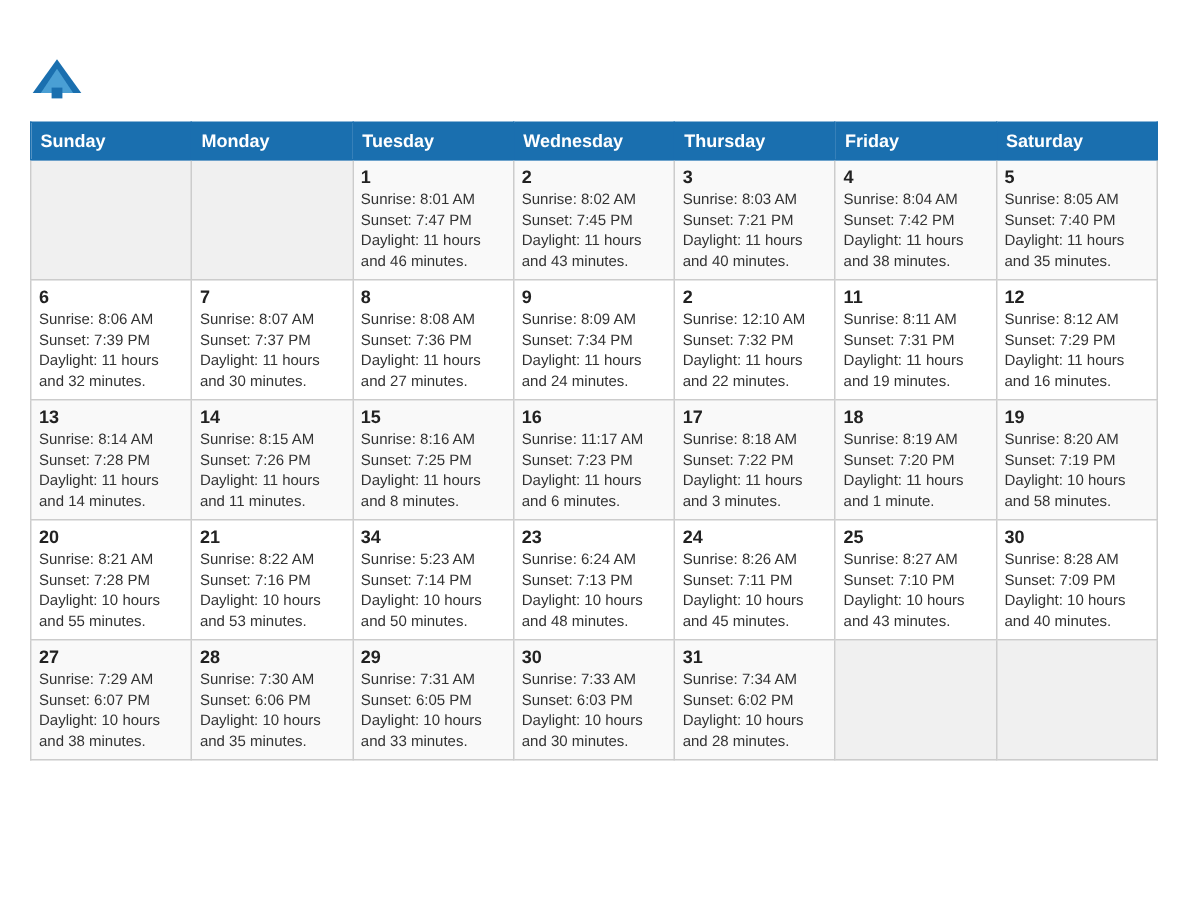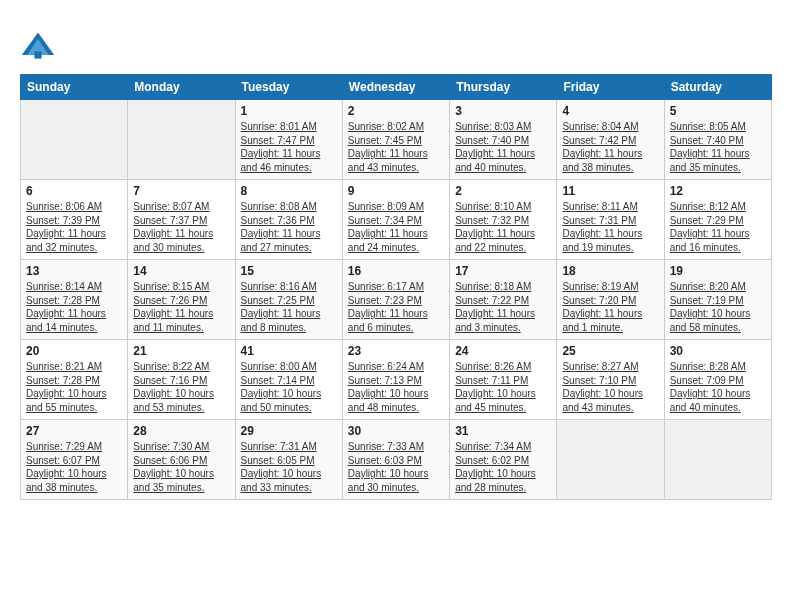--- a/index.html
+++ b/index.html
@@ -5,21 +5,22 @@
     * { box-sizing: border-box; margin: 0; padding: 0; }
     body {
       font-family: Arial, sans-serif;
       background: #fff;
       width: 792px;
       height: 612px;
       overflow: hidden;
     }
     .page {
       width: 792px;
-      padding: 28px 20px 10px 20px;
+      padding: 3px 20px 10px 20px;
+      margin-top: 32px;
     }
     .header {
       display: flex;
       justify-content: space-between;
       align-items: flex-start;
       margin-bottom: 10px;
     }
     .logo {
       display: flex;
       align-items: center;
@@ -91,21 +92,20 @@
     .day-num {
       font-weight: bold;
       font-size: 12px;
       display: block;
       margin-bottom: 2px;
     }
     .cell-content {
       font-size: 10px;
       line-height: 1.35;
       color: #333;
-      text-decoration: underline;
     }
     .empty {
       background: #f0f0f0 !important;
     }
   </style>
 </head>
 <body>
 
 <div class="page">
   <div class="header">
@@ -150,21 +150,21 @@
           </td>
           <td>
             <span class="day-num">2</span>
             <div class="cell-content">Sunrise: 8:02 AM
 Sunset: 7:45 PM
 Daylight: 11 hours and 43 minutes.</div>
           </td>
           <td>
             <span class="day-num">3</span>
             <div class="cell-content">Sunrise: 8:03 AM
-Sunset: 7:40 PM
+Sunset: 7:21 PM
 Daylight: 11 hours and 40 minutes.</div>
           </td>
           <td>
             <span class="day-num">4</span>
             <div class="cell-content">Sunrise: 8:04 AM
 Sunset: 7:42 PM
 Daylight: 11 hours and 38 minutes.</div>
           </td>
           <td>
             <span class="day-num">5</span>
@@ -193,21 +193,21 @@
 Daylight: 11 hours and 27 minutes.</div>
           </td>
           <td>
             <span class="day-num">9</span>
             <div class="cell-content">Sunrise: 8:09 AM
 Sunset: 7:34 PM
 Daylight: 11 hours and 24 minutes.</div>
           </td>
           <td>
             <span class="day-num">2</span>
-            <div class="cell-content">Sunrise: 8:10 AM
+            <div class="cell-content">Sunrise: 12:10 AM
 Sunset: 7:32 PM
 Daylight: 11 hours and 22 minutes.</div>
           </td>
           <td>
             <span class="day-num">11</span>
             <div class="cell-content">Sunrise: 8:11 AM
 Sunset: 7:31 PM
 Daylight: 11 hours and 19 minutes.</div>
           </td>
           <td>
@@ -231,21 +231,21 @@
 Daylight: 11 hours and 11 minutes.</div>
           </td>
           <td>
             <span class="day-num">15</span>
             <div class="cell-content">Sunrise: 8:16 AM
 Sunset: 7:25 PM
 Daylight: 11 hours and 8 minutes.</div>
           </td>
           <td>
             <span class="day-num">16</span>
-            <div class="cell-content">Sunrise: 6:17 AM
+            <div class="cell-content">Sunrise: 11:17 AM
 Sunset: 7:23 PM
 Daylight: 11 hours and 6 minutes.</div>
           </td>
           <td>
             <span class="day-num">17</span>
             <div class="cell-content">Sunrise: 8:18 AM
 Sunset: 7:22 PM
 Daylight: 11 hours and 3 minutes.</div>
           </td>
           <td>
@@ -268,22 +268,22 @@
 Sunset: 7:28 PM
 Daylight: 10 hours and 55 minutes.</div>
           </td>
           <td>
             <span class="day-num">21</span>
             <div class="cell-content">Sunrise: 8:22 AM
 Sunset: 7:16 PM
 Daylight: 10 hours and 53 minutes.</div>
           </td>
           <td>
-            <span class="day-num">41</span>
-            <div class="cell-content">Sunrise: 8:00 AM
+            <span class="day-num">34</span>
+            <div class="cell-content">Sunrise: 5:23 AM
 Sunset: 7:14 PM
 Daylight: 10 hours and 50 minutes.</div>
           </td>
           <td>
             <span class="day-num">23</span>
             <div class="cell-content">Sunrise: 6:24 AM
 Sunset: 7:13 PM
 Daylight: 10 hours and 48 minutes.</div>
           </td>
           <td>

